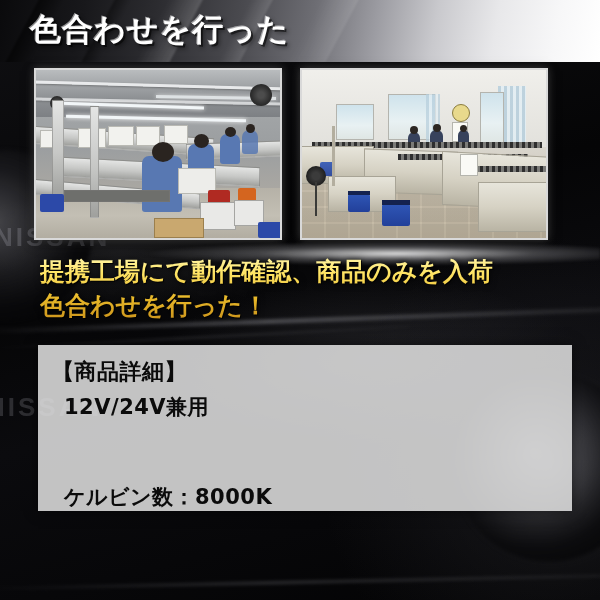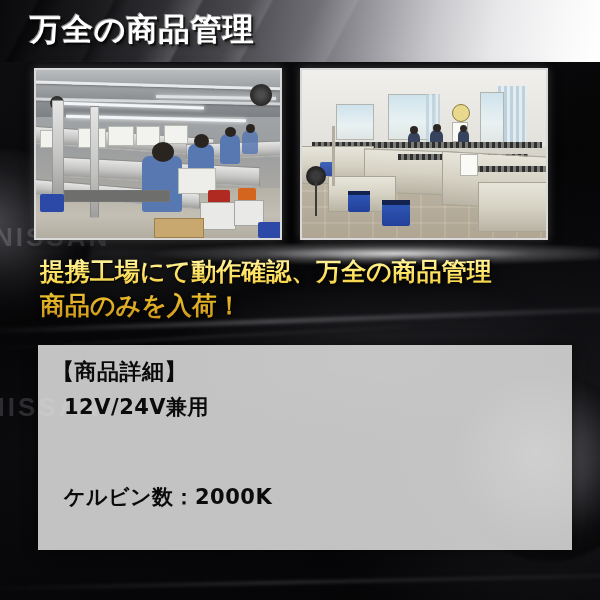--- a/index.html
+++ b/index.html
@@ -231,21 +231,21 @@
     filter: drop-shadow(1.5px 1.5px 0 rgba(0,0,0,0.85)) drop-shadow(0 0 3px rgba(0,0,0,0.6));
   }
   .tagline .line2 { display: block; }
 
   
   .detail-panel {
     position: absolute;
     left: 38px;
     top: 345px;
     width: 534px;
-    height: 205px;
+    height: 166px;
     background: rgba(226,226,226,0.86);
     box-shadow: 0 0 12px rgba(0,0,0,0.55);
   }
   .detail-title {
     position: absolute;
     left: 14px;
     top: 12px;
     font-family: "DejaVu Sans", sans-serif;
     font-size: 22px;
     font-weight: bold;
@@ -281,21 +281,21 @@
   <div class="bg-streak" style="left:-10px; top:336px; width:420px; height:3px; transform:rotate(-3deg); opacity:0.40;"></div>
   <div class="bg-watermark" style="left:-6px; top:222px; font-size:26px;">NISSAN</div>
   <div class="bg-watermark" style="left:-14px; top:392px; font-size:26px; color:rgba(150,150,158,0.26);">NISSAN</div>
 
   <div class="header">
     <div class="hdr-dark-streak" style="left:20px; top:-10px; width:26px; height:90px;"></div>
     <div class="hdr-dark-streak" style="left:96px; top:-10px; width:16px; height:90px; opacity:0.7;"></div>
     <div class="hdr-streak" style="left:150px; top:-10px; width:34px; height:90px;"></div>
     <div class="hdr-streak" style="left:232px; top:-10px; width:22px; height:90px; opacity:0.8;"></div>
     <div class="hdr-streak" style="left:300px; top:-10px; width:40px; height:90px; opacity:0.6;"></div>
-    <div class="header-title">万全の商品管理</div>
+    <div class="header-title">色合わせを行った</div>
   </div>
 
   <div class="photo photo-left">
     <div class="f-scene">
       <div class="f-ceiling"></div>
       <div class="f-beam" style="left:-10px; top:14px; width:270px; transform:rotate(1.6deg);"></div>
       <div class="f-beam" style="left:-10px; top:30px; width:270px; transform:rotate(1.2deg); opacity:0.8;"></div>
       <div class="f-tube" style="left:18px; top:34px; width:150px; transform:rotate(2deg);"></div>
       <div class="f-tube" style="left:30px; top:47px; width:180px; transform:rotate(1.5deg);"></div>
       <div class="f-tube" style="left:120px; top:26px; width:120px; transform:rotate(1deg); opacity:0.8;"></div>
@@ -378,23 +378,23 @@
       <div class="i-crate" style="left:18px; top:92px; width:14px; height:14px; opacity:0.9;"></div>
 
       <div class="i-fan" style="left:4px; top:96px;"></div>
       <div class="i-pole" style="left:13px; top:112px; height:34px;"></div>
       <div class="i-pole" style="left:30px; top:56px; height:60px; width:3px; background:#b3ae9f;"></div>
     </div>
   </div>
 
   <div class="glow-band"></div>
   <div class="tagline">
-    <span>提携工場にて動作確認、万全の商品管理</span>
-    <span class="line2">商品のみを入荷！</span>
+    <span>提携工場にて動作確認、商品のみを入荷</span>
+    <span class="line2">色合わせを行った！</span>
   </div>
 
   <div class="detail-panel">
     <div class="detail-title">【商品詳細】</div>
     <div class="detail-line l1">12V/24V兼用</div>
-    <div class="detail-line l3">ケルビン数：2000K</div>
+    <div class="detail-line l3">ケルビン数：8000K</div>
   </div>
 
 </div>
 
 </body></html>

